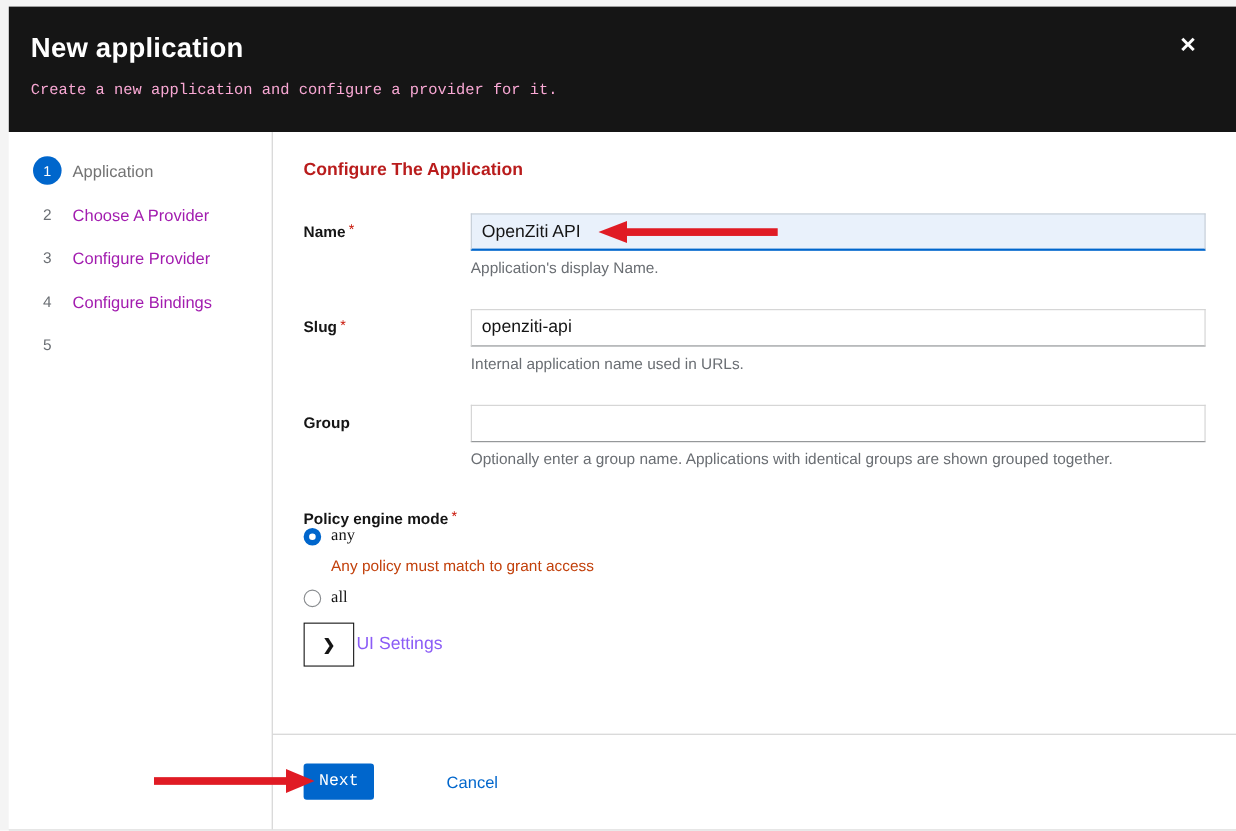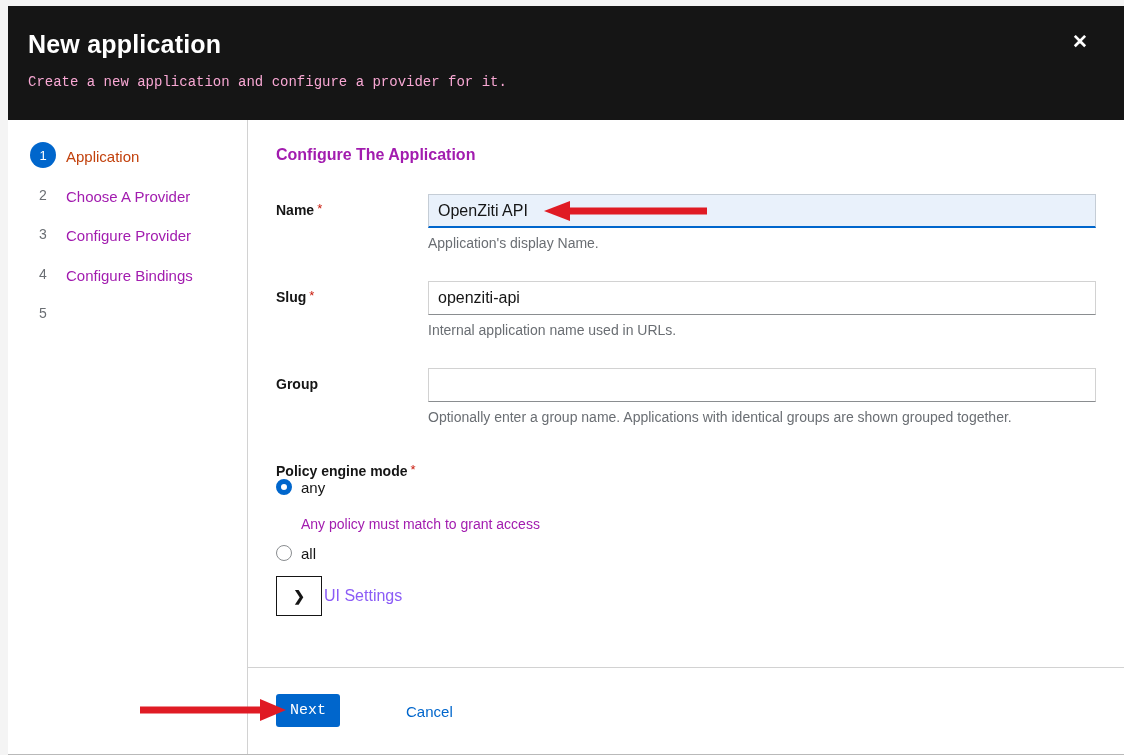--- a/index.html
+++ b/index.html
@@ -39,48 +39,48 @@
     padding:22px 14px 0 22px;
   }
   .step { display:flex; align-items:flex-start; gap:10px; margin-bottom:13px; cursor:pointer; }
   .step-num {
     width:26px; height:26px; flex:none;
     display:flex; align-items:center; justify-content:center;
     font-size:14px; color:#6a6e73;
   }
   .step.active .step-num { background:#0066cc; color:#fff; border-radius:50%; font-size:13px; }
   .step-label { font-size:15px; color:#a21caf; padding-top:4px; line-height:1.5; }
-  .step.active .step-label { color:#c2410c; }
+  .step.active .step-label { color:#737373; }
   
   .main { flex:1; display:flex; flex-direction:column; min-width:0; }
   .form-area { flex:1; padding:26px 28px 0 28px; overflow:hidden; }
-  .form-heading { font-size:16px; font-weight:700; color:#a21caf; margin-bottom:30px; }
+  .form-heading { font-size:16px; font-weight:700; color:#b91c1c; margin-bottom:30px; }
   .form-row { display:flex; margin-bottom:30px; }
   .label-col { width:152px; flex:none; padding-top:8px; font-size:14px; font-weight:700; color:#151515; }
   .req { color:#c9190b; font-size:13px; margin-left:3px; font-weight:400; position:relative; top:-2px; }
   .input-col { flex:1; min-width:0; }
   .text-input {
     width:100%; height:34px;
     border:1px solid #d2d2d2; border-bottom-color:#8a8d90;
     background:#fff; color:#151515;
     font-size:16px; padding:0 9px;
     font-family:inherit; outline:none;
   }
   .text-input.focused {
     background:#e9f1fb;
     border-color:#c5cdd6;
     border-bottom:2px solid #0066cc;
   }
   .help { margin-top:7px; font-size:14px; color:#6a6e73; }
-  .radio-row { display:flex; align-items:flex-start; gap:9px; cursor:pointer; }
+  .radio-row { display:flex; align-items:flex-end; gap:9px; cursor:pointer;font-family:Liberation Serif, serif; }
   .radio { width:16px; height:16px; border-radius:50%; flex:none; background:#fff; }
   .radio.checked { border:5px solid #0066cc; }
   .radio.unchecked { border:1px solid #8a8d90; }
   .radio-label { font-size:15px; color:#151515; }
-  .radio-help { margin:20px 0 13px 25px; font-size:14px; color:#a21caf; }
+  .radio-help { margin:10px 0 13px 25px; font-size:14px; color:#c2410c; }
   .expander { display:flex; align-items:center; margin-top:14px; }
   .expander-btn {
     width:46px; height:40px; background:#fff;
     border:1px solid #151515;
     display:flex; align-items:center; justify-content:center;
     font-size:14px; font-weight:700; color:#151515;
     cursor:pointer; font-family:inherit;
   }
   .expander-label { font-size:16px; color:#8b5cf6; margin-left:2px; }
   

